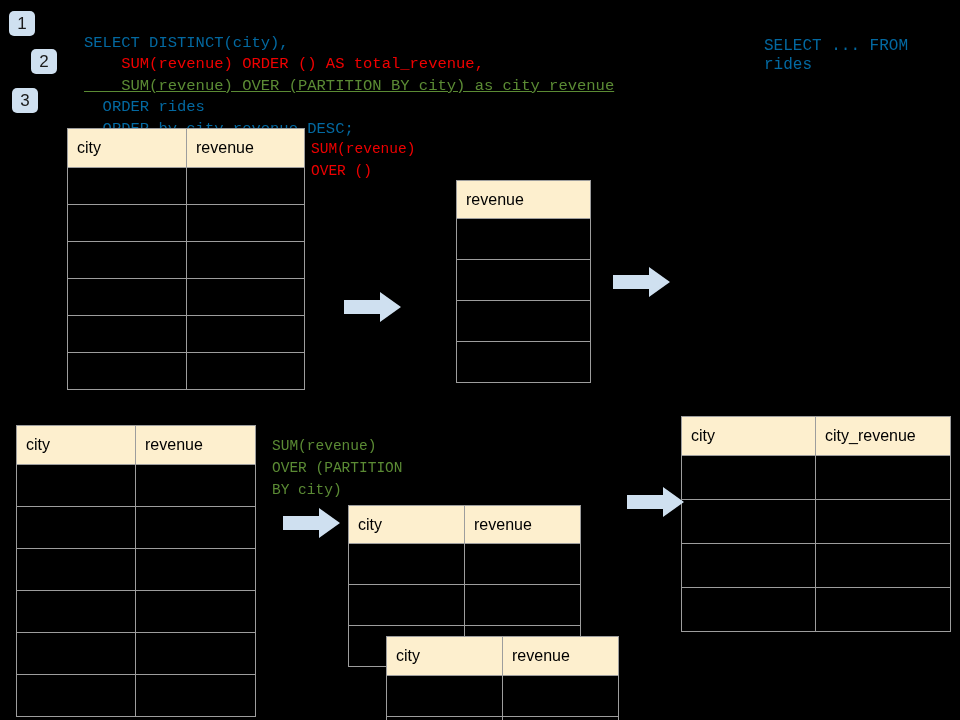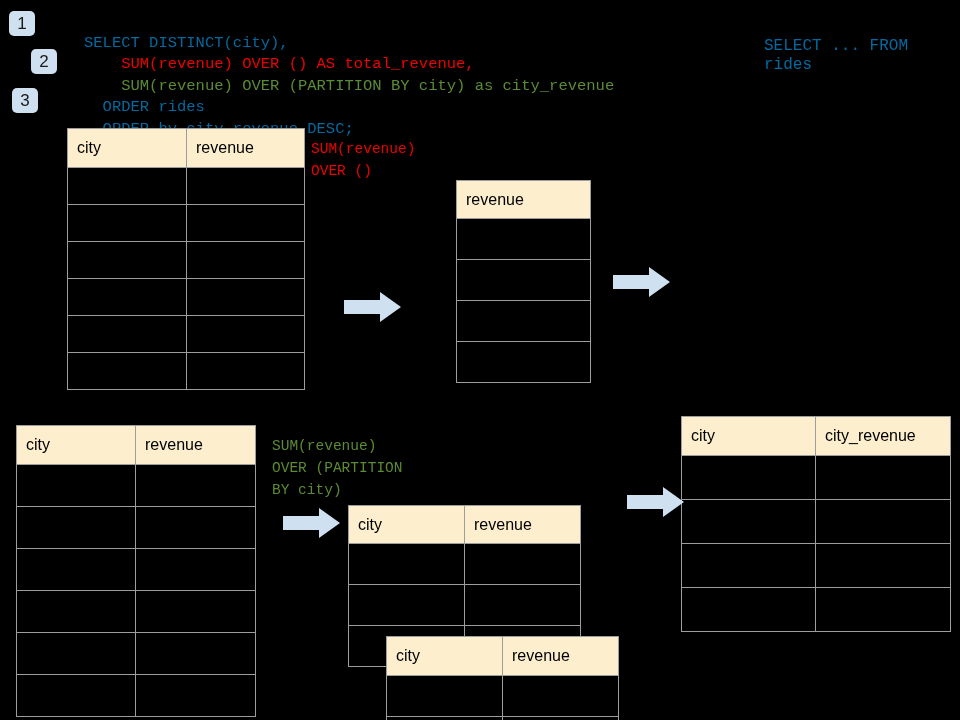--- a/index.html
+++ b/index.html
@@ -36,21 +36,21 @@
     font-family: "Liberation Mono", monospace;
     font-size: 15.5px;
     line-height: 21.5px;
     white-space: pre;
     letter-spacing: 0px;
   }
   .sql-main   { left: 84px;  top: 11px; }
   .sql-aside  { left: 748px; top: 37px; font-size: 16px; line-height: 19px; margin-left: 16px; }
   .c-purple { color: #0369a1; }
   .c-red    { color: #ef0000; }
-  .c-green  { color: #5b8b34; }
+  .c-green  { color: #5b8b34; text-decoration: underline; }
 
   
   .annot {
     position: absolute;
     font-family: "Liberation Mono", monospace;
     font-size: 14.5px;
     line-height: 22px;
     white-space: pre;
   }
   .annot-red   { left: 311px; top: 138px; color: #ef0000; }
@@ -88,21 +88,21 @@
 <body>
 
 <div id="canvas">
 
   <div class="badge" style="left:9px;  top:11px;">1</div>
   <div class="badge" style="left:31px; top:49px;">2</div>
   <div class="badge" style="left:12px; top:88px;">3</div>
 
   <div class="sql sql-main">
 <span class="c-purple">SELECT DISTINCT(city),</span>
-<span class="c-red">    SUM(revenue) OVER () AS total_revenue,</span>
+<span class="c-red">    SUM(revenue) ORDER () AS total_revenue,</span>
 <span class="c-green">    SUM(revenue) OVER (PARTITION BY city) as city_revenue</span>
 <span class="c-purple">  ORDER rides</span>
 <span class="c-purple">  ORDER by city_revenue DESC;</span></div>
 
   <div class="sql sql-aside c-purple">SELECT ... FROM
 rides</div>
 
   <div class="annot annot-red">SUM(revenue)
 OVER ()</div>
   <div class="annot annot-green">SUM(revenue)

